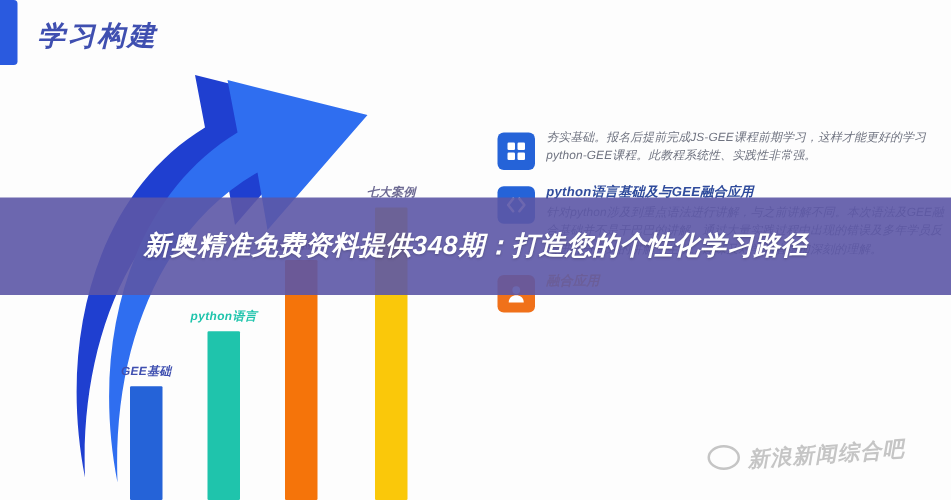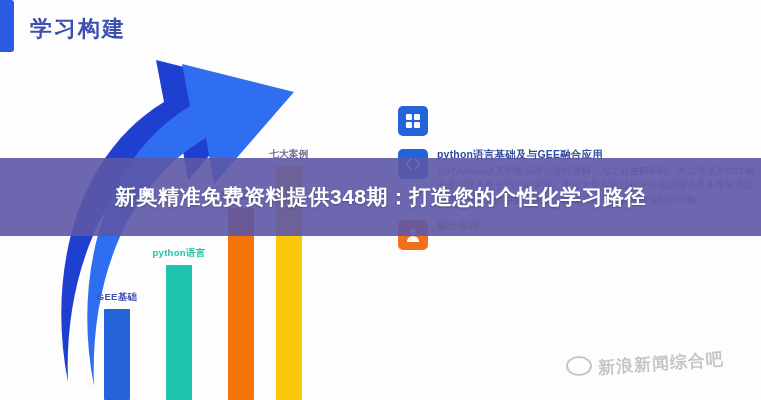--- a/index.html
+++ b/index.html
@@ -3,21 +3,21 @@
 <meta charset="utf-8">
 <style>
   * { margin:0; padding:0; box-sizing:border-box; }
   html, body { width:761px; height:400px; }
   body {
     font-family:"Liberation Sans","DejaVu Sans",sans-serif;
     background:#ffffff;
     overflow:hidden;
     position:relative;
   }
-  #stage { position:relative; width:761px; height:400px; background:#fdfdfd; overflow:hidden; }
+  #stage { position:relative; width:761px; height:400px; background:#fdfdfd; overflow:hidden;font-style:italic; }
 
   
   .edge-bar {
     position:absolute; left:0; top:0; width:14px; height:52px;
     background:#2a5adf; border-radius:0 3px 3px 0;
   }
   .page-title {
     position:absolute; left:30px; top:14px;
     font-size:22px; font-weight:700; letter-spacing:2px;
     color:#3f4fb0;
@@ -105,39 +105,40 @@
     <div class="bar-col" style="left:44px;">
       <div class="bar-label" style="color:#3f4fb0;">GEE基础</div>
       <div class="bar-rect" style="height:91px;background:#2563d8;"></div>
     </div>
 
     <div class="bar-col" style="left:168px;">
       <div class="bar-label" style="color:#8a5f73;">融合应用</div>
       <div class="bar-rect" style="height:192px;background:#f5740a;"></div>
     </div>
 
-    <div class="bar-col" style="left:216px;">
+    <div class="bar-col" style="left:240px;">
       <div class="bar-label" style="color:#6d6a93;">七大案例</div>
       <div class="bar-rect" style="height:234px;background:#fac80a;"></div>
     </div>
 
   </div>
 
   <div class="right-pane">
 
     <div class="info-row">
       <div class="info-icon" style="background:#2563d8;">
         <svg width="16" height="16" viewBox="0 0 16 16">
           <rect x="1" y="1" width="6" height="6" rx="1" fill="#fff"></rect>
           <rect x="9" y="1" width="6" height="6" rx="1" fill="#fff"></rect>
           <rect x="1" y="9" width="6" height="6" rx="1" fill="#fff"></rect>
           <rect x="9" y="9" width="6" height="6" rx="1" fill="#fff"></rect>
         </svg>
       </div>
       <div class="info-body">
+        <div class="info-text">夯实基础。报名后提前完成JS-GEE课程前期学习，这样才能更好的学习python-GEE课程。此教程系统性、实践性非常强。</div>
       </div>
     </div>
 
     <div class="info-row">
       <div class="info-icon" style="background:#2563d8;">
         <svg width="16" height="16" viewBox="0 0 16 16">
           <path d="M5.5 3 L1.5 8 L5.5 13" stroke="#fff" stroke-width="2" fill="none" stroke-linecap="round" stroke-linejoin="round"></path>
           <path d="M10.5 3 L14.5 8 L10.5 13" stroke="#fff" stroke-width="2" fill="none" stroke-linecap="round" stroke-linejoin="round"></path>
         </svg>
       </div>

